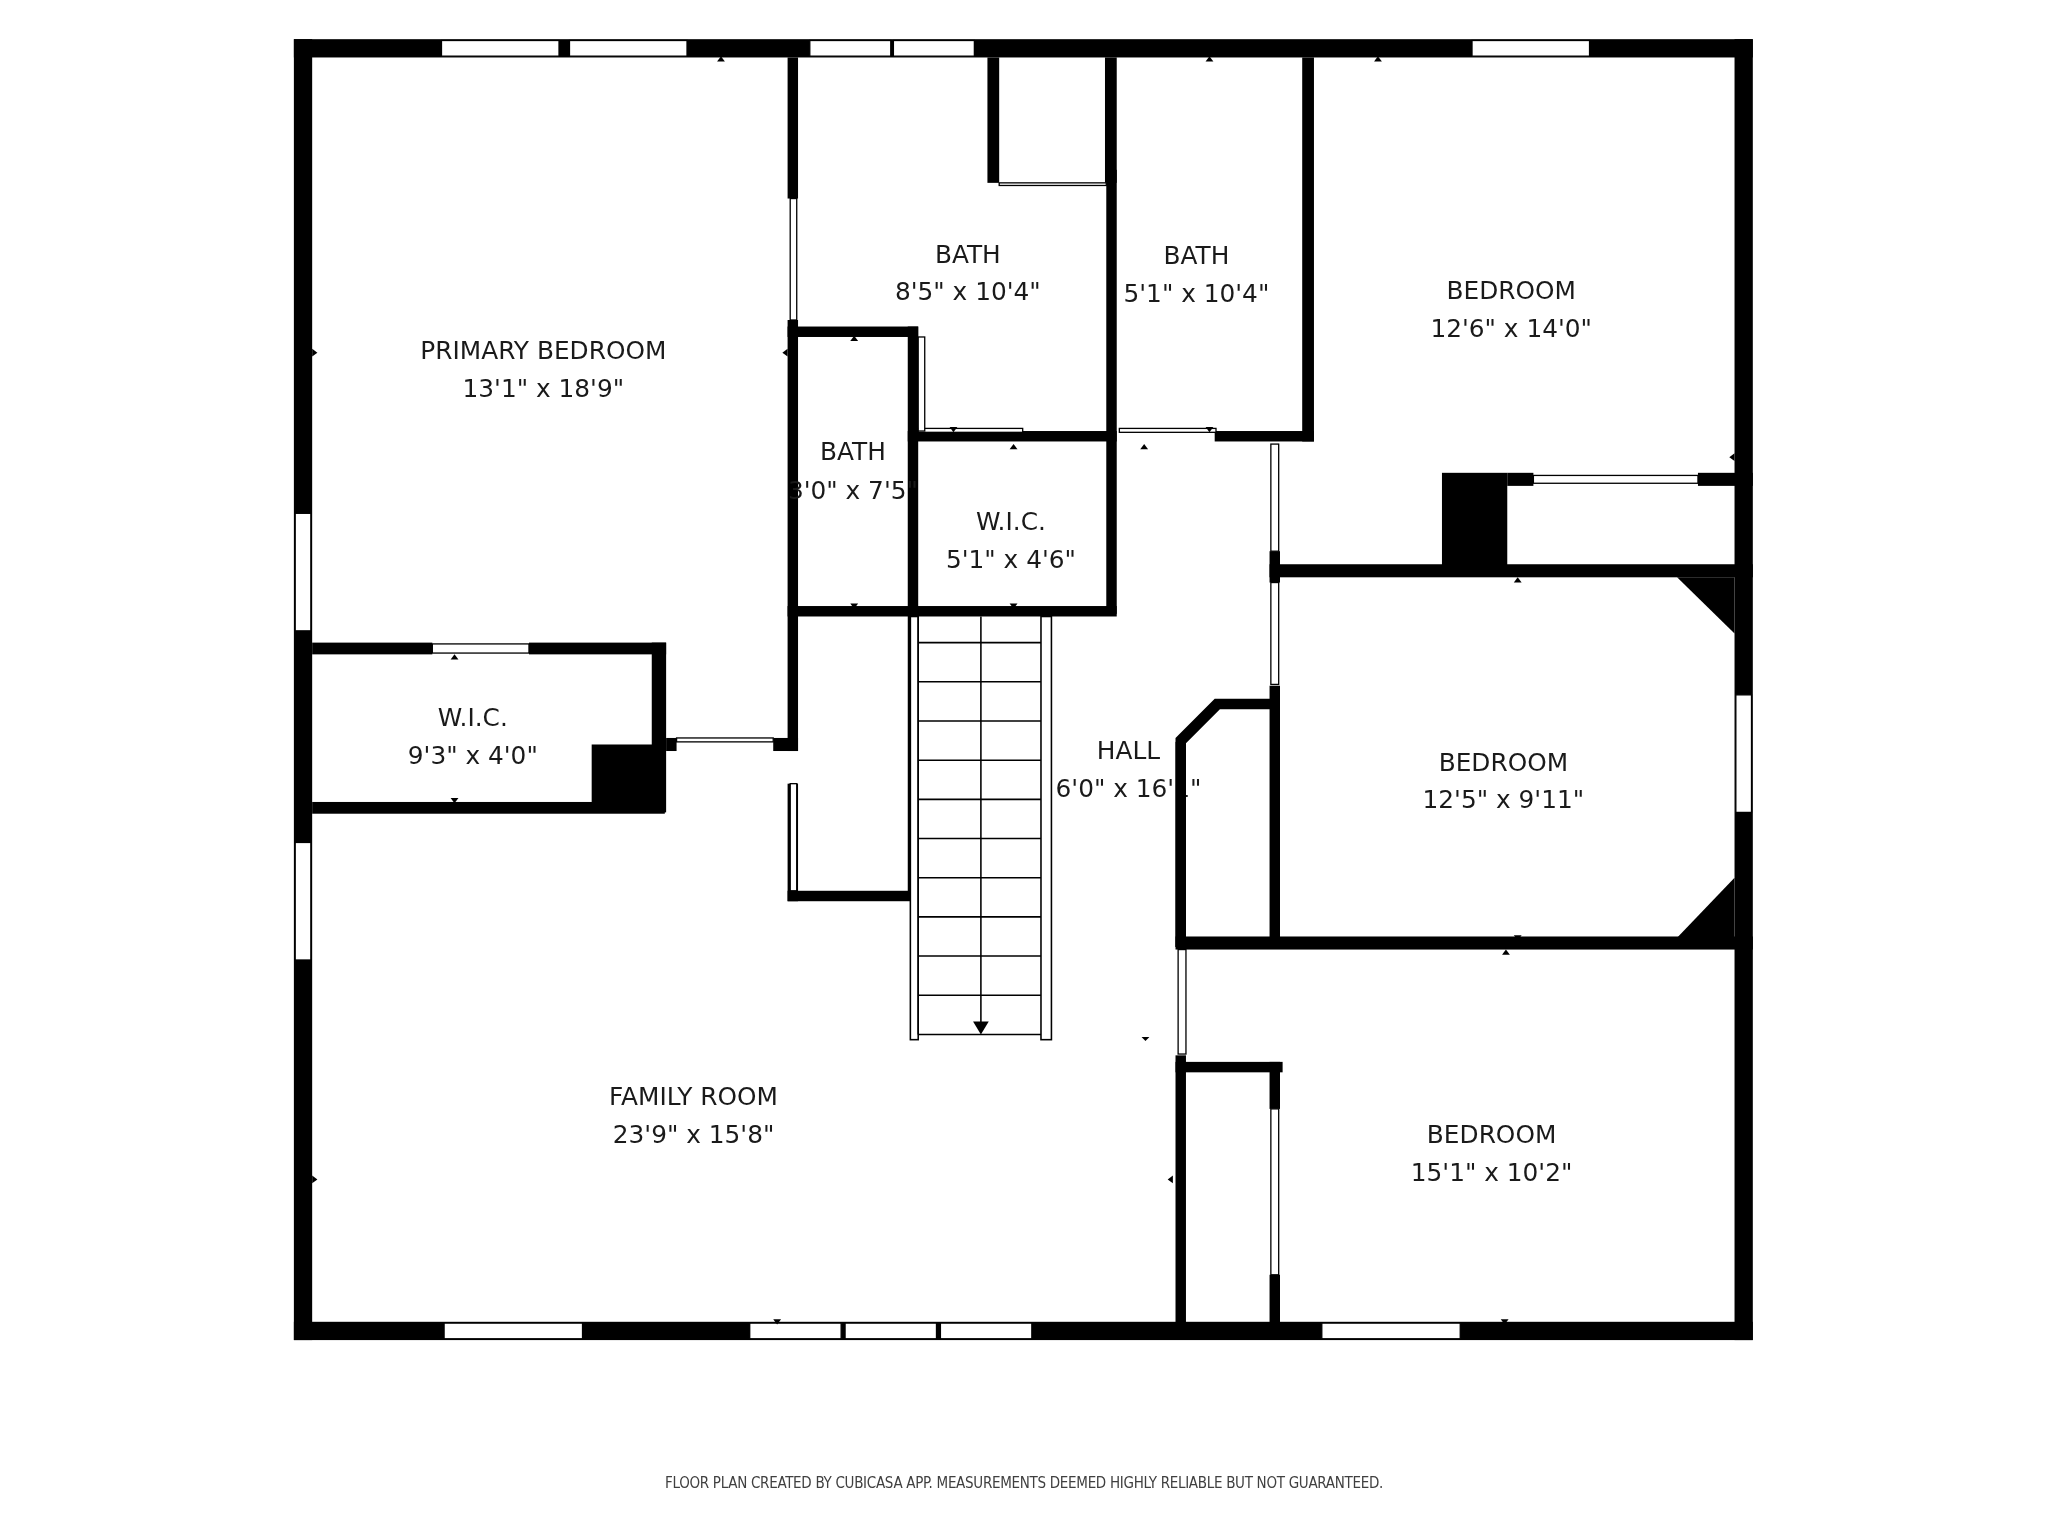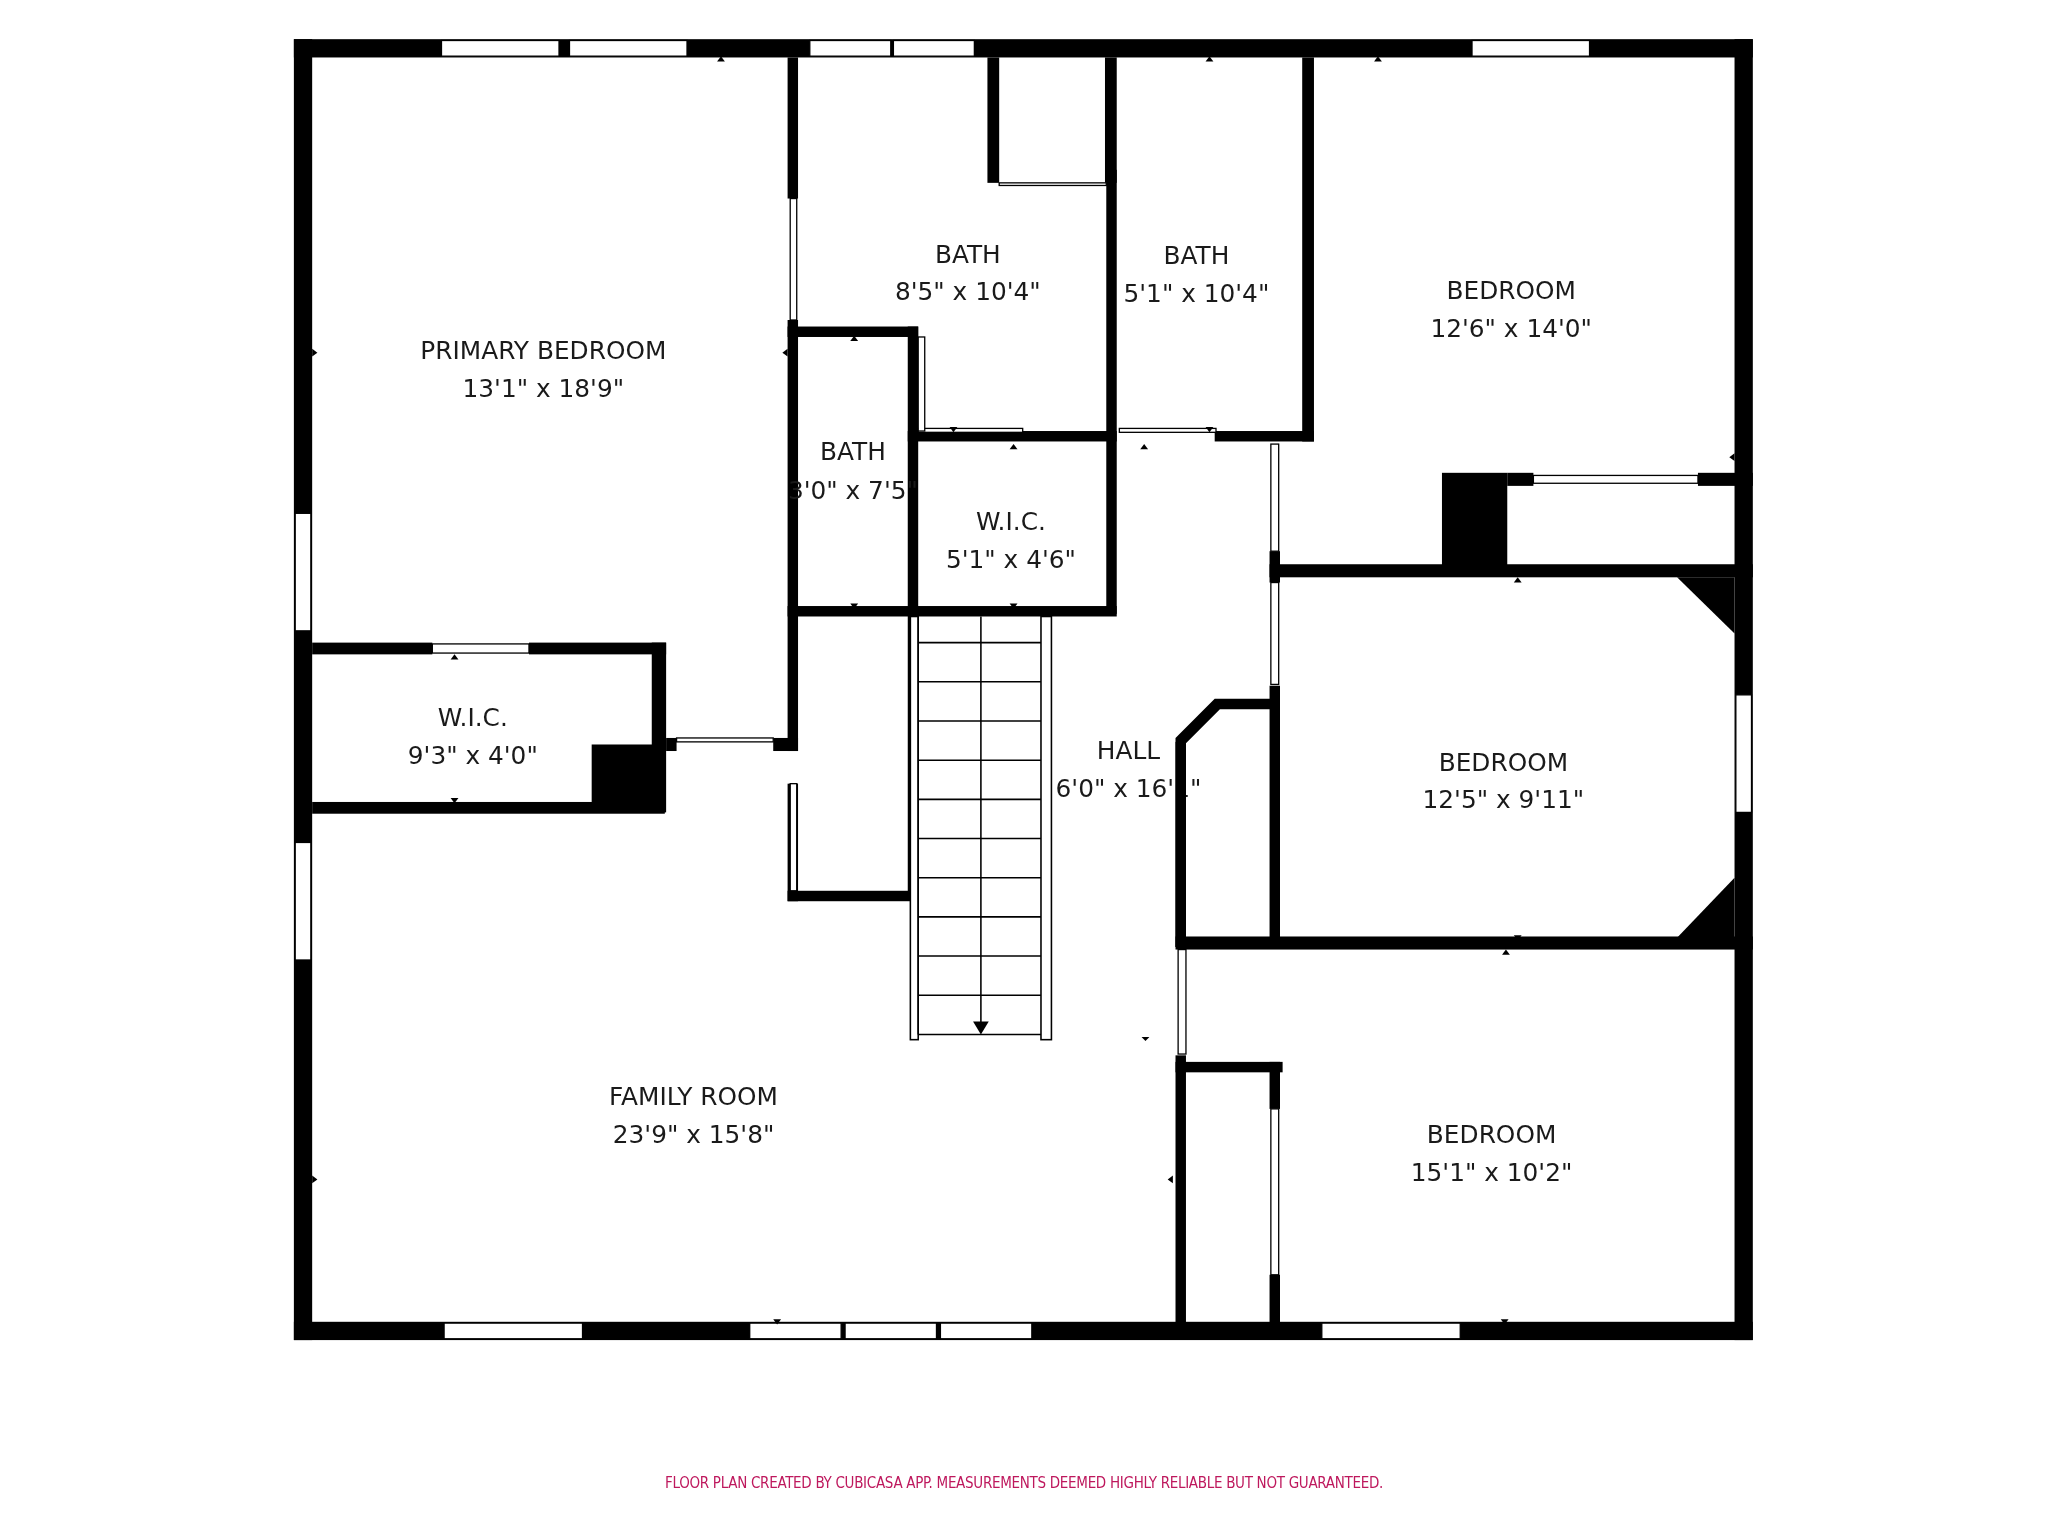--- a/index.html
+++ b/index.html
@@ -1,20 +1,20 @@
 <!DOCTYPE html>
 <html><head>
 <meta charset="utf-8">
 <style>
   html,body{margin:0;padding:0;background:#ffffff;}
   body{width:2048px;height:1536px;overflow:hidden;position:relative;font-family:"DejaVu Sans","Liberation Sans",sans-serif;}
   #plan{position:absolute;left:0;top:0;width:2048px;height:1536px;}
   .room-name{font-size:19px;fill:#1a1a1a;text-anchor:middle;font-family:"DejaVu Sans","Liberation Sans",sans-serif;}
   .room-dim{font-size:19px;fill:#1a1a1a;text-anchor:middle;font-family:"DejaVu Sans","Liberation Sans",sans-serif;}
-  .disclaimer{position:absolute;left:0;width:2048px;top:1474px;text-align:center;font-size:15px;color:#be185d;font-family:"DejaVu Sans Condensed","DejaVu Sans",sans-serif;letter-spacing:-0.3px;}
+  .disclaimer{position:absolute;left:0;width:2048px;top:1474px;text-align:center;font-size:15px;color:#404040;font-family:"DejaVu Sans Condensed","DejaVu Sans",sans-serif;letter-spacing:-0.3px;}
   .wall{fill:#000000;}
   .win{fill:#ffffff;stroke:#000;stroke-width:1;}
   .tri{fill:#000;}
   .stair-line{stroke:#000;stroke-width:1.2;}
 </style>
 </head>
 <body>
 
 <svg id="plan" viewBox="0 0 1568 1176" preserveAspectRatio="none" xmlns="http://www.w3.org/2000/svg">
 

